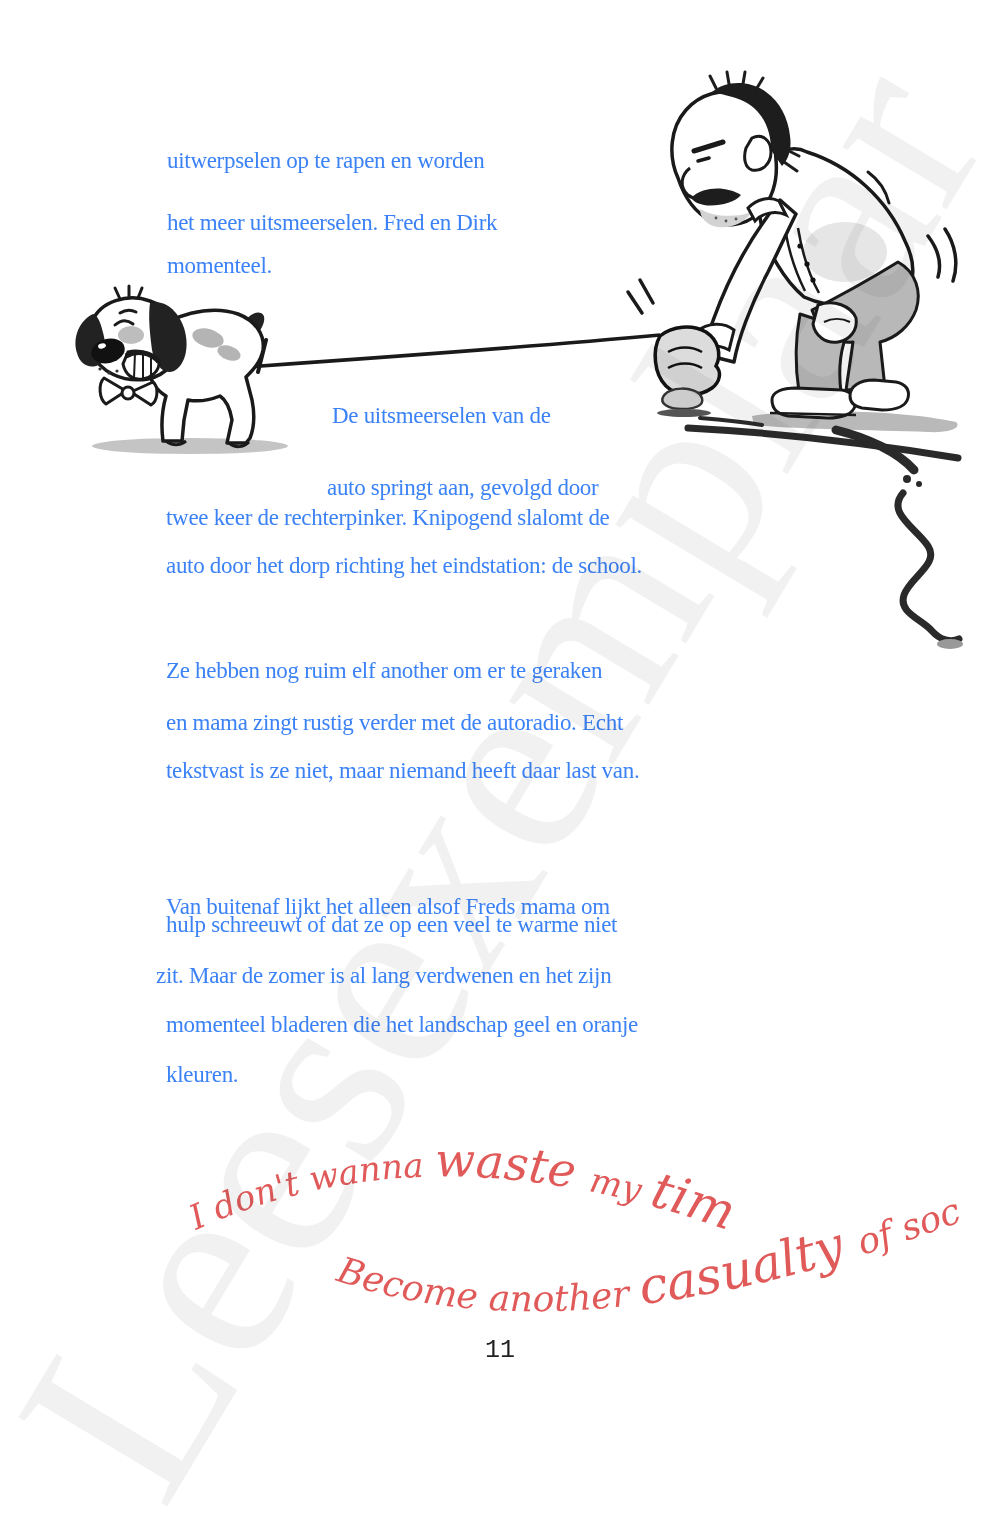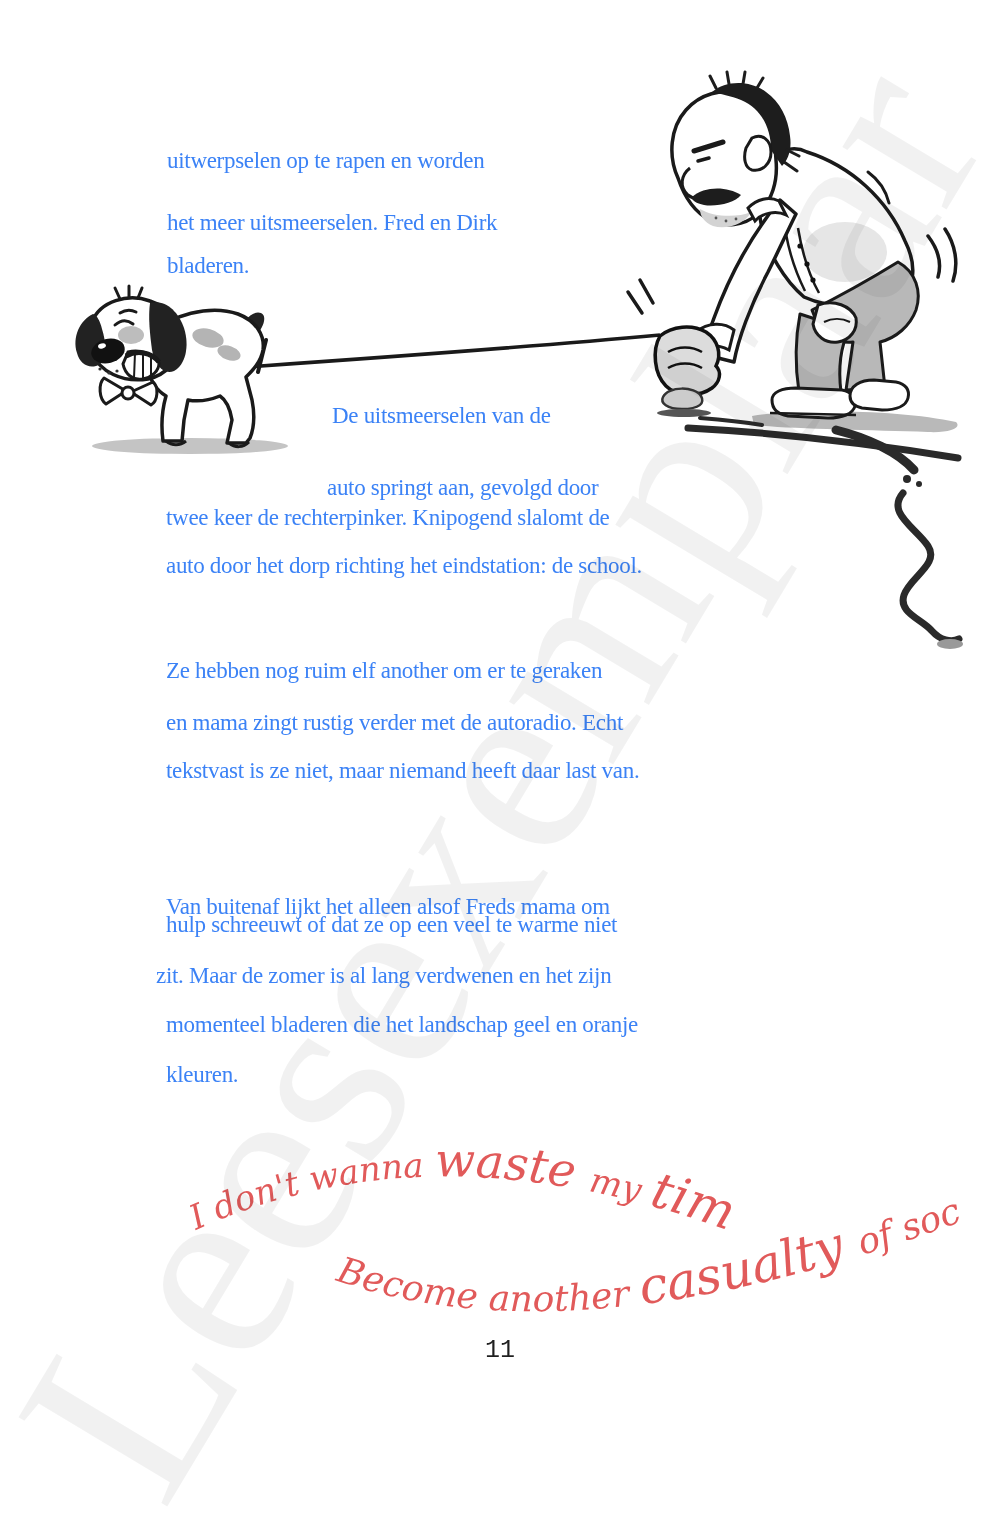--- a/index.html
+++ b/index.html
@@ -183,21 +183,21 @@
         <circle cx="919" cy="484" r="3" fill="#2a2a2a"></circle>
       <path d="M 903 493 C 886 513 916 528 928 546 C 940 564 910 577 904 595
                C 898 613 922 619 932 631 C 940 640 951 643 959 639" stroke="#2a2a2a" stroke-width="7" fill="none" stroke-linecap="round"></path>
       <ellipse cx="950" cy="644" rx="13" ry="5" fill="#999"></ellipse>
     </g>
   </svg>
 
   <div>
     <div class="story-line" style="left:167px;top:135px">uitwerpselen op te rapen en worden</div>
     <div class="story-line" style="left:167px;top:197px">het meer uitsmeerselen. Fred en Dirk</div>
-    <div class="story-line" style="left:167px;top:240px">bladeren.</div>
+    <div class="story-line" style="left:167px;top:240px">momenteel.</div>
   </div>
 
   <div>
     <div class="story-line" style="left:332px;top:390px">De uitsmeerselen van de</div>
     <div class="story-line" style="left:327px;top:462px">auto springt aan, gevolgd door</div>
     <div class="story-line" style="left:166px;top:492px">twee keer de rechterpinker. Knipogend slalomt de</div>
     <div class="story-line" style="left:166px;top:540px">auto door het dorp richting het eindstation: de school.</div>
   </div>
 
   <div>

